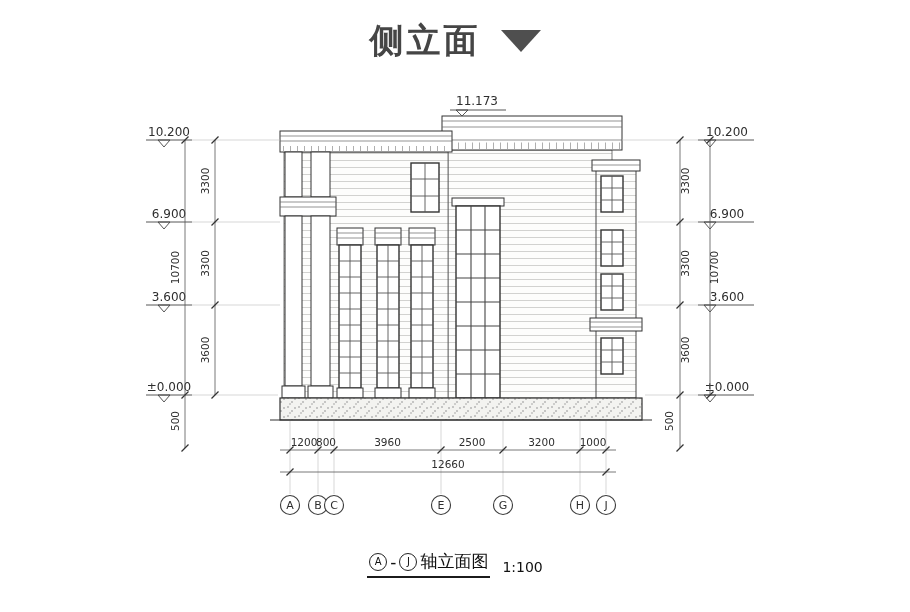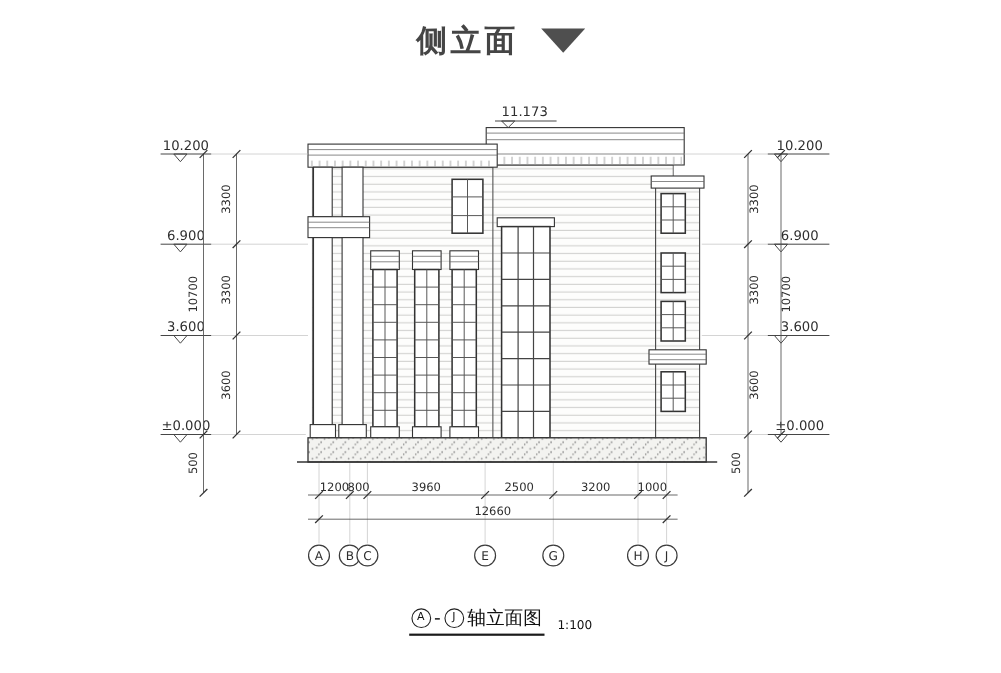--- a/index.html
+++ b/index.html
@@ -1,29 +1,29 @@
 <!DOCTYPE html>
 <html><head>
 <meta charset="utf-8">
 <style>
   html,body{margin:0;padding:0;background:#fff;}
   .page{position:relative;width:910px;height:612px;background:#fff;overflow:hidden;
         font-family:"DejaVu Sans","Liberation Sans",sans-serif;color:#2e2e2e;}
   .title-row{position:absolute;top:18px;left:0;width:100%;display:flex;
              justify-content:center;align-items:center;gap:20px;}
-  .title-text{font-size:28px;font-weight:600;letter-spacing:3px;color:#454545;}
+  .title-text{font-size:34px;font-weight:600;letter-spacing:3px;color:#454545;}
   .title-tri{width:0;height:0;border-left:20px solid transparent;border-right:20px solid transparent;
              border-top:22px solid #4f4f4f;}
   .caption-row{position:absolute;top:550px;left:0;width:100%;display:flex;
                justify-content:center;align-items:flex-end;gap:12px;}
   .caption-main{display:inline-flex;align-items:center;gap:3px;border-bottom:2px solid #1b1b1b;
                 padding:0 2px 3px 2px;font-size:17px;color:#111;}
   .axis-circ{display:inline-flex;align-items:center;justify-content:center;width:16px;height:16px;
              border:1.2px solid #222;border-radius:50%;font-size:10px;line-height:1;}
-  .caption-scale{font-size:11px;color:#111;padding-bottom:3px;}
+  .caption-scale{font-size:14px;color:#111;padding-bottom:3px;}
   svg text{font-family:"DejaVu Sans","Liberation Sans",sans-serif;fill:#2e2e2e;}
   .dimline{stroke:#555;stroke-width:.8;fill:none;}
   .lev{stroke:#444;stroke-width:.9;fill:none;}
   .tick{stroke:#333;stroke-width:1.2;}
   .ext{stroke:#bdbdbd;stroke-width:.6;}
   .wf{fill:#fff;stroke:#333;stroke-width:1;}
   .wf2{fill:#fff;stroke:#333;stroke-width:1.4;}
   .g1{stroke:#555;stroke-width:.9;}
   .g2{stroke:#444;stroke-width:1.1;}
   .thin{stroke:#666;stroke-width:.7;}

